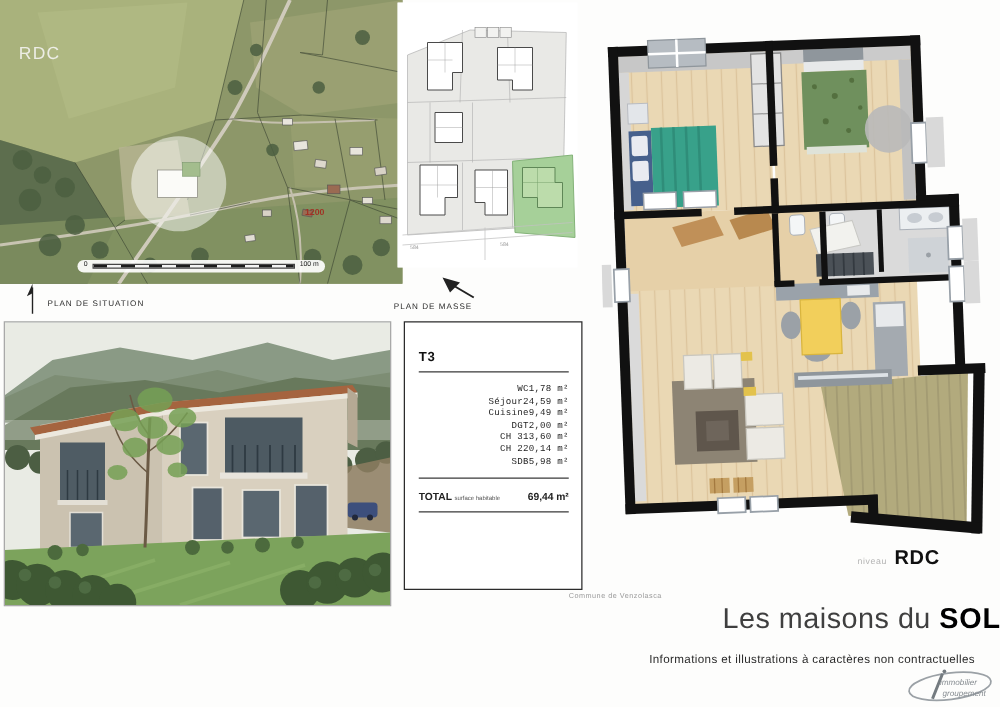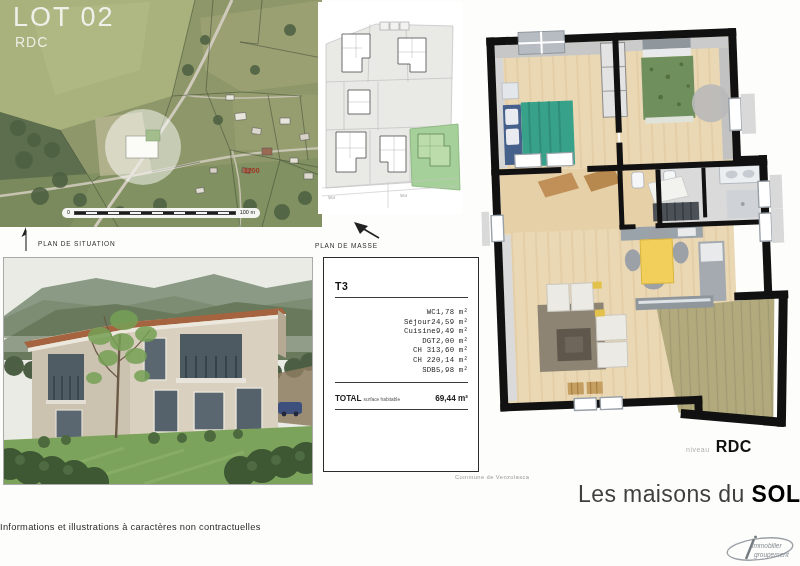--- a/index.html
+++ b/index.html
@@ -34,42 +34,42 @@
   #floorplan{left:482px;top:14px;width:314px;height:448px;}
   #floorplan svg{transform:rotate(-1.2deg);}
   #niveau-row{left:686px;top:438px;display:flex;align-items:baseline;gap:6px;}
   #niveau-label{font-size:7px;color:#b3b3b3;letter-spacing:.5px;}
   #niveau-level{font-size:16px;font-weight:bold;color:#101010;letter-spacing:.5px;}
 
   
   #render{left:3px;top:257px;width:310px;height:228px;border:1px solid #a9a9a9;background:#e9ece6;overflow:hidden;}
 
   
-  #surface-box{left:323px;top:257px;width:156px;height:215px;border:1px solid #2b2b2b;background:#fff;padding:22px 10px 0 11px;}
+  #surface-box{left:323px;top:257px;width:143px;height:215px;border:1px solid #2b2b2b;background:#fff;padding:22px 10px 0 11px;}
   #type-label{font-size:10.5px;font-weight:bold;letter-spacing:.5px;color:#111;}
   .rule{border:none;border-top:1px solid #3a3a3a;margin:0;}
   #rule-type{margin:5px 0 10px 0;}
   .srow{display:flex;justify-content:flex-end;font-size:7.3px;line-height:9.6px;color:#1e1e1e;letter-spacing:.2px;font-family:Liberation Mono, monospace;}
   #total-row{display:flex;justify-content:space-between;align-items:baseline;padding:4px 0;}
   #total-row .tl{font-size:8.2px;font-weight:bold;}
   #total-row .ts{font-size:4.8px;color:#555;margin-left:2px;}
   #total-row .tv{font-size:8.2px;font-weight:bold;}
   #rule-top{margin-top:7px;}
   #extras{margin-top:8px;}
   #extras .srow{line-height:10px;}
 
   
   #commune{left:455px;top:474px;font-size:5.8px;color:#9b9b9b;letter-spacing:.4px;}
   #residence{left:453px;top:481px;font-size:23px;color:#757575;letter-spacing:1px;
     border-bottom:1px solid #dcdcdc;padding:0 4px 3px 0;}
   #project-name{left:578px;top:481px;font-size:23px;color:#3f3f3f;letter-spacing:.4px;white-space:nowrap;}
   #project-name b{color:#000;letter-spacing:.6px;}
 
   
-  #disclaimer{left:0;top:522px;width:780px;text-align:left;font-size:9.3px;color:#2a2a2a;letter-spacing:.3px;}
+  #disclaimer{left:0;top:522px;width:780px;text-align:right;font-size:9.3px;color:#2a2a2a;letter-spacing:.3px;}
 
   
   #logo{left:724px;top:535px;width:74px;height:28px;}
 </style>
 </head>
 <body>
 
 <div id="page">
 
   <div id="sat-map" class="abs">
@@ -135,21 +135,20 @@
         <rect x="304" y="173" width="9" height="6" fill="#ddd8cd"></rect>
         <rect x="226" y="95" width="8" height="5" fill="#e8e5dd"></rect>
         <rect x="210" y="168" width="7" height="5" fill="#d8d2c6"></rect>
         <rect x="196" y="188" width="8" height="5" fill="#e2ded4" transform="rotate(-8 200 190)"></rect>
       </g>
 
       <circle cx="143" cy="147" r="38" fill="#ffffff" opacity=".5"></circle>
       <rect x="126" y="136" width="32" height="22" fill="#fbfbf8" stroke="#8a8a80" stroke-width=".6"></rect>
       <rect x="146" y="130" width="14" height="11" fill="#a3bd8d" stroke="#7d9a6e" stroke-width=".5"></rect>
     </svg>
-    <div id="lot-label" class="abs">LOT 02</div>
     <div id="lot-level" class="abs">RDC</div>
     <div id="parcel-num" class="abs">1200</div>
     <div id="scalebar" class="abs">
       <span class="tick">0</span>
       <div class="bar"></div>
       <span class="tick">100 m</span>
     </div>
   </div>
 
   <svg id="north1" class="abs" width="12" height="26" viewBox="0 0 12 26">

